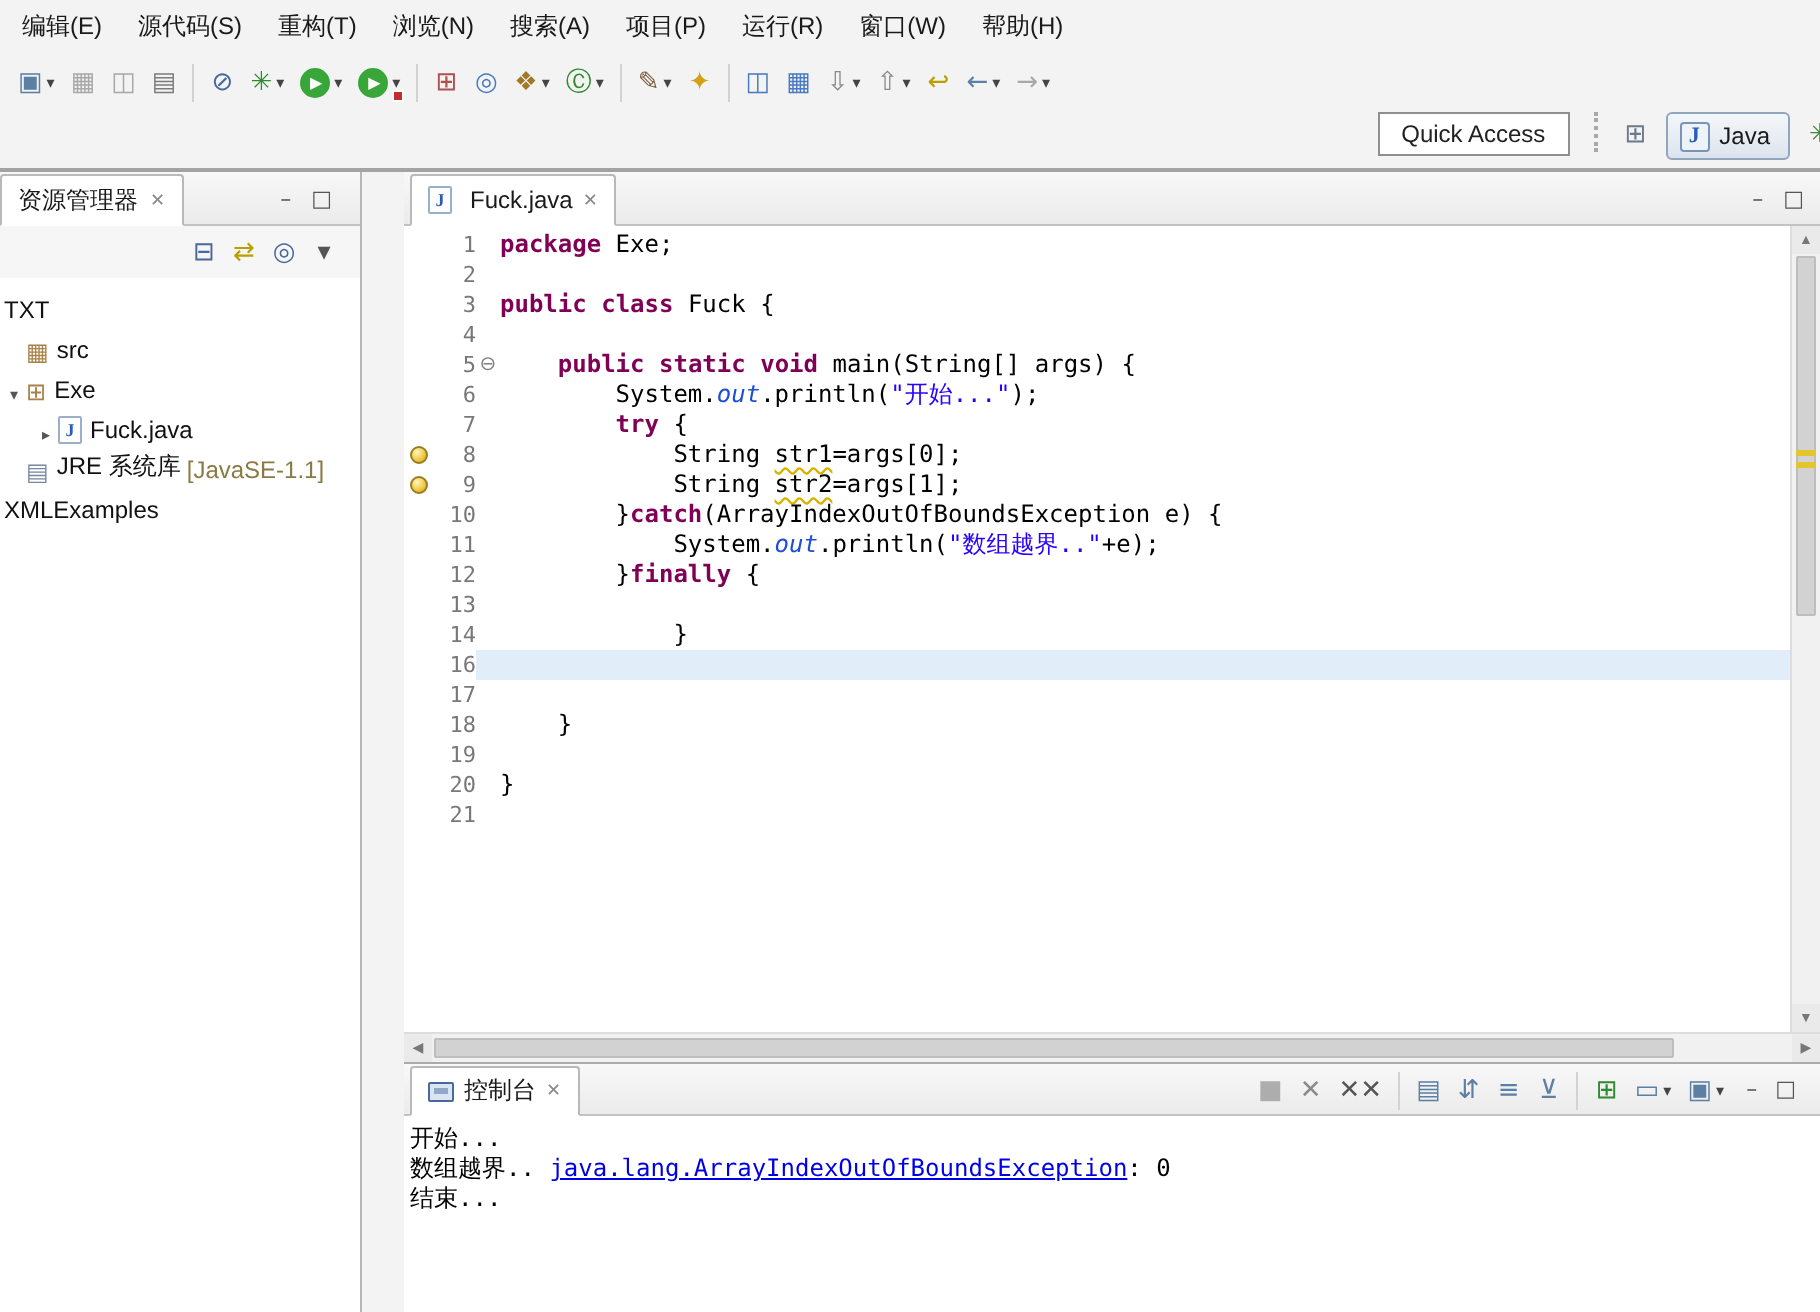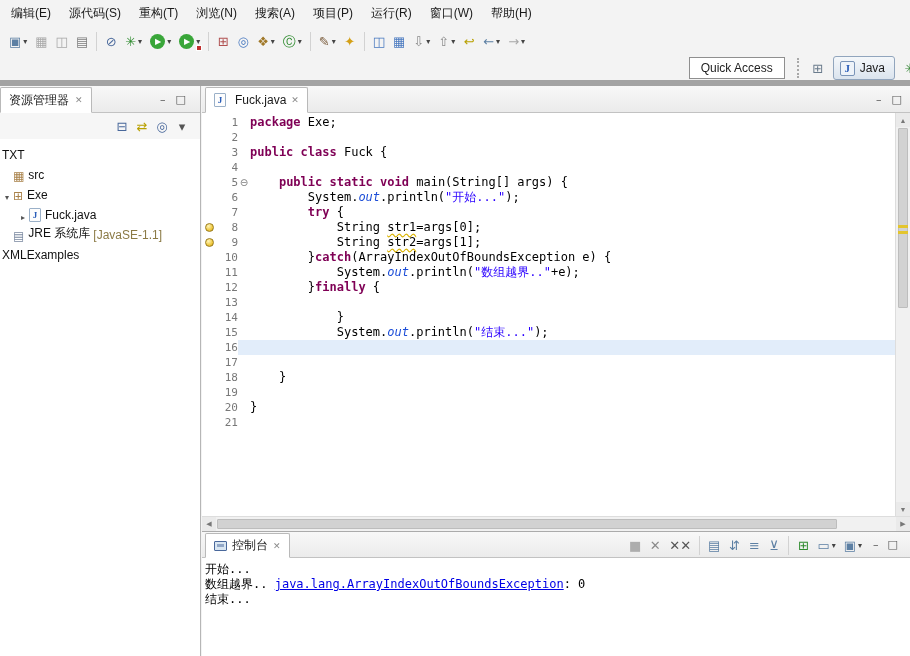--- a/index.html
+++ b/index.html
@@ -13,32 +13,32 @@
 
 .toolbar{position:absolute;top:27px;left:0;right:0;height:29px;display:flex;align-items:center;background:#f3f3f3;padding-left:5px}
 .tbtn{position:relative;height:22px;min-width:18px;display:inline-flex;align-items:center;justify-content:center;padding:0 2px;border:1px solid transparent;border-radius:3px;margin:0 1px;cursor:default}
 .tglyph{font-size:13px;line-height:1;font-family:"DejaVu Sans",sans-serif}
 .circ{width:15px;height:15px;border-radius:50%;color:#fff;font-size:8px;display:inline-flex;align-items:center;justify-content:center;padding-left:1px}
 .badge{position:absolute;right:0;bottom:1px;width:6px;height:6px;border:1px solid #fff}
 .caret{font-size:8px;color:#444;margin-left:2px;font-family:"DejaVu Sans",sans-serif}
 .tsep{width:1px;height:19px;background:#d2d2d2;margin:0 4px;flex:none}
 
 
-.row3{position:absolute;top:56px;left:0;right:0;height:30px;background:#f3f3f3;border-bottom:6px solid #a3a3a3;display:flex;align-items:center;justify-content:flex-end}
+.row3{position:absolute;top:56px;left:0;right:0;height:30px;background:#f3f3f3;border-bottom:2px solid #a3a3a3;display:flex;align-items:flex-start;justify-content:flex-end}
 .qa{width:96px;height:22px;background:#fff;border:1px solid #8f8f8f;display:flex;align-items:center;justify-content:center;color:#222;margin-right:12px}
 .drag-handle{width:3px;height:20px;border-left:2px dotted #a8a8a8;margin-right:8px}
 .persp-java{height:24px;display:flex;align-items:center;gap:5px;padding:0 9px 0 6px;background:linear-gradient(#f4f7fa,#dbe4ee);border:1px solid #91a5bd;border-radius:3px;margin:0 5px}
 .jpersp{width:15px;height:15px;background:#eef3f9;border:1px solid #7a94b8;border-radius:2px;display:flex;align-items:center;justify-content:center;font-family:"Liberation Serif",serif;font-weight:bold;font-size:11px;color:#2a5db8}
 .edge-btn{margin-right:-9px}
 
 
 .main{position:absolute;top:86px;left:0;right:0;bottom:0}
 
 
-.left-panel{position:absolute;left:0;top:0;bottom:0;width:201px;border-right:1px solid #b6b6b6;background:#fff}
+.left-panel{position:absolute;left:0;top:0;bottom:0;width:181px;border-right:1px solid #b6b6b6;background:#fff}
 .view-tabbar{position:relative;height:27px;background:linear-gradient(#f8f8f8,#ebebeb);border-bottom:1px solid #c2c2c2;display:flex;align-items:flex-end}
 .vtab{height:26px;display:flex;align-items:center;gap:6px;padding:0 8px;background:#fff;border:1px solid #b9b9b9;border-bottom:1px solid #fff;border-radius:2px 2px 0 0;margin-bottom:-1px}
 .tab-close{font-size:9px;color:#8a8a8a}
 .winbtns{position:absolute;right:14px;top:0;height:26px;display:flex;align-items:center;gap:10px;color:#555}
 .winbtns.ed{right:8px}
 .wbtn{font-size:11px;line-height:1;font-family:"DejaVu Sans",sans-serif}
 .view-toolbar{height:26px;display:flex;align-items:center;justify-content:flex-end;padding-right:8px;background:#f6f6f6}
 .tree{position:absolute;top:53px;left:0;right:0;bottom:0;background:#fff;padding-top:3px;overflow:hidden}
 .tree-row{height:20px;display:flex;align-items:flex-end;white-space:nowrap}
 .chev{width:12px;flex:none;text-align:center;font-size:8px;color:#555}
@@ -386,28 +386,20 @@
                 </span>
               </div>
               <div class="code-line">
                 <span class="ann-col"></span>
                 <span class="num-col">14</span>
                 <span class="line-rest">
                   <span class="fold-col"></span>
                   <span class="code-txt"><span class="tk-p">            }</span></span>
                 </span>
               </div>
-              <div class="code-line">
-                <span class="ann-col"></span>
-                <span class="num-col">15</span>
-                <span class="line-rest">
-                  <span class="fold-col"></span>
-                  <span class="code-txt"><span class="tk-p">            System.</span><span class="tk-fld">out</span><span class="tk-p">.println(</span><span class="tk-str">"结束..."</span><span class="tk-p">);</span></span>
-                </span>
-              </div>
               <div class="code-line current">
                 <span class="ann-col"></span>
                 <span class="num-col">16</span>
                 <span class="line-rest">
                   <span class="fold-col"></span>
                   <span class="code-txt"></span>
                 </span>
               </div>
               <div class="code-line">
                 <span class="ann-col"></span>

